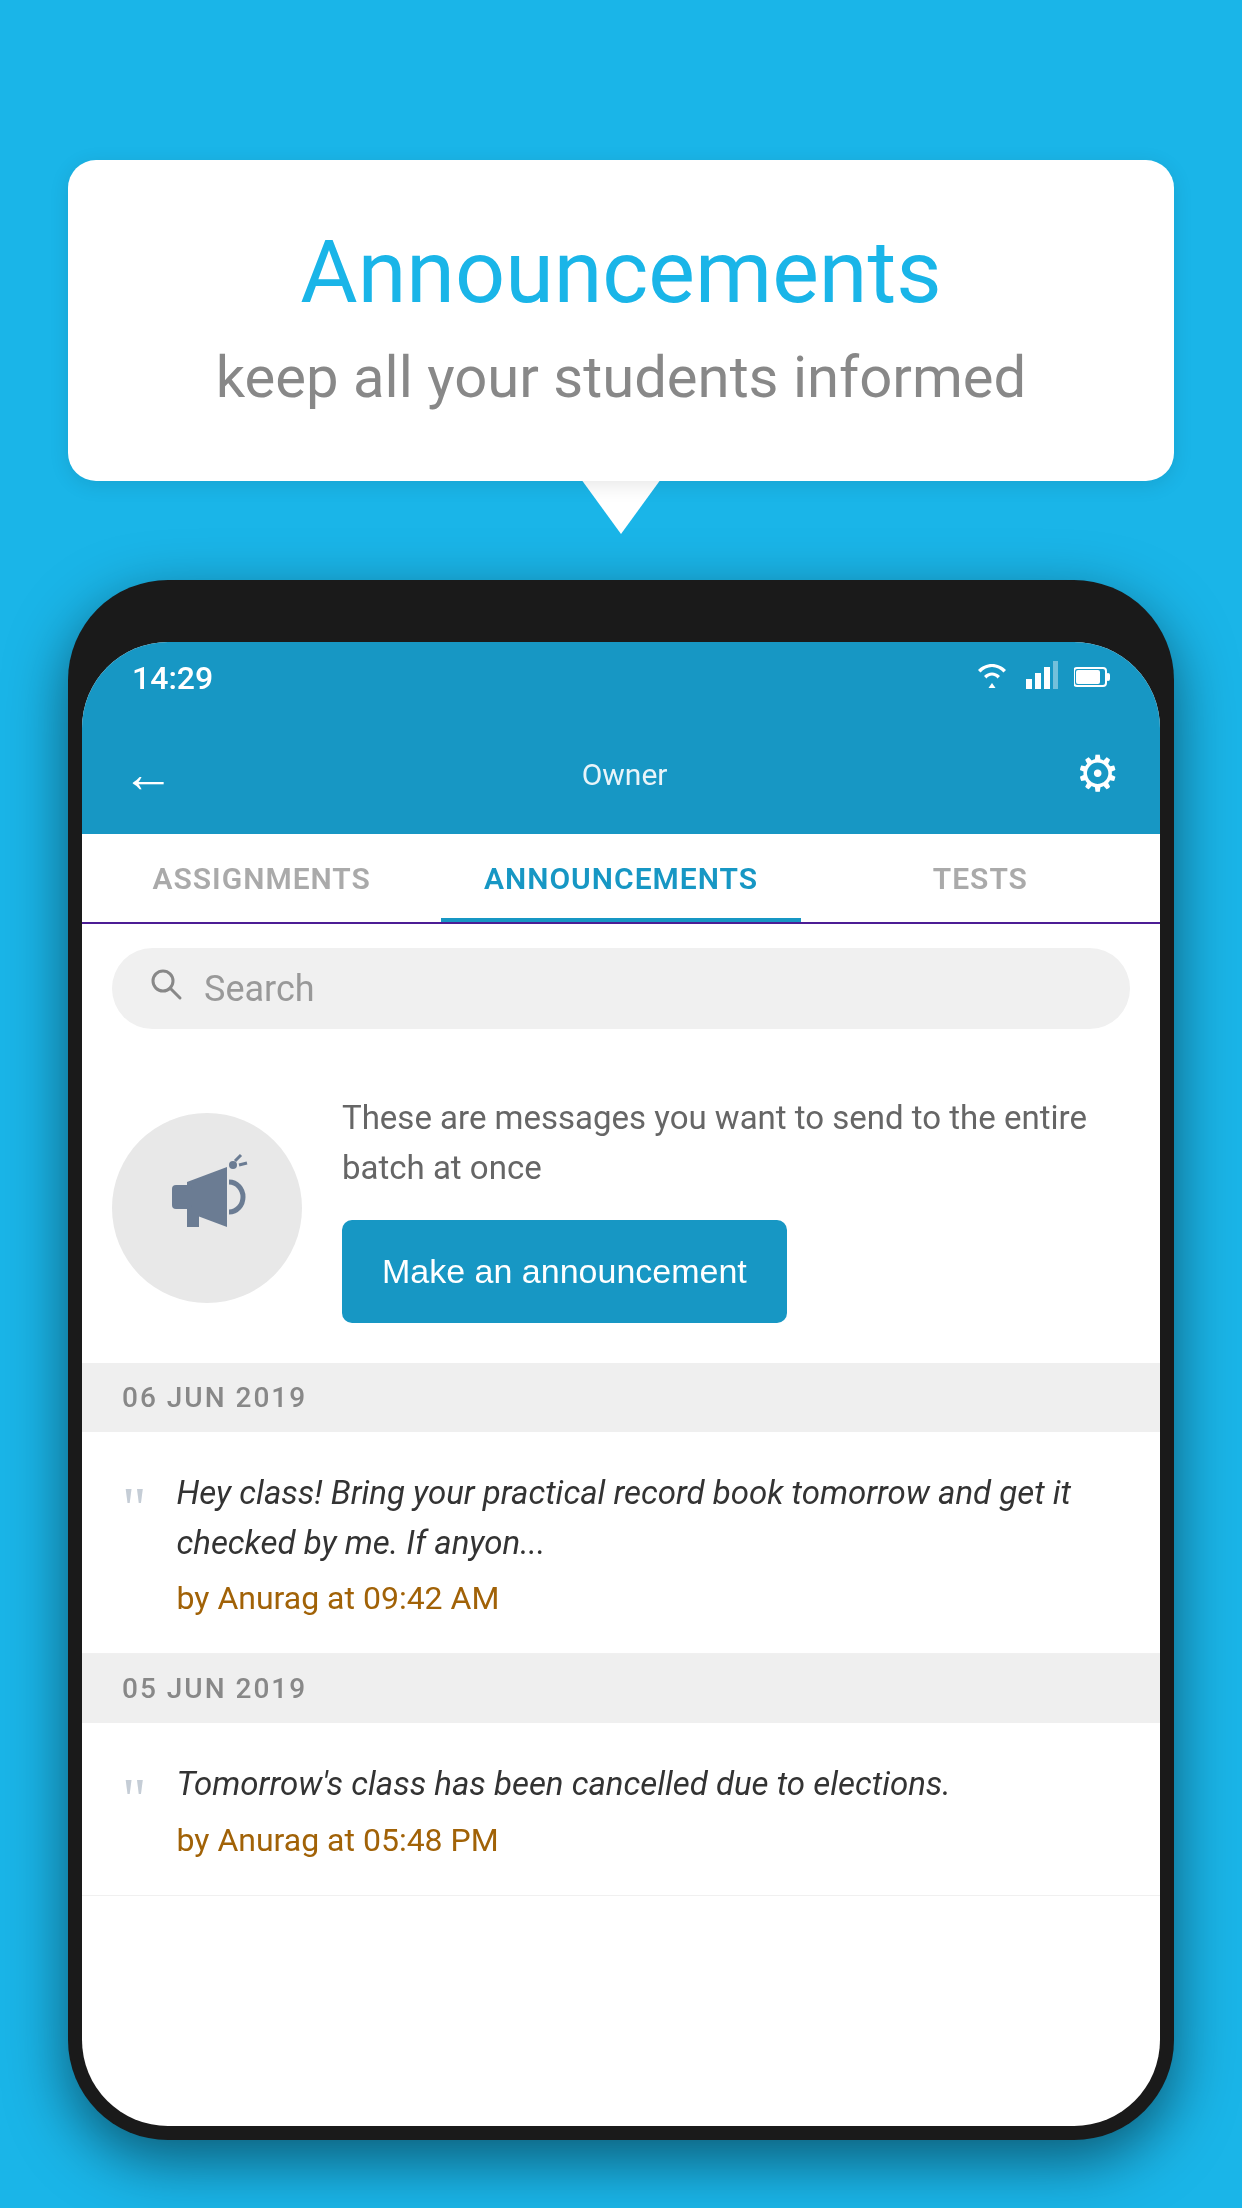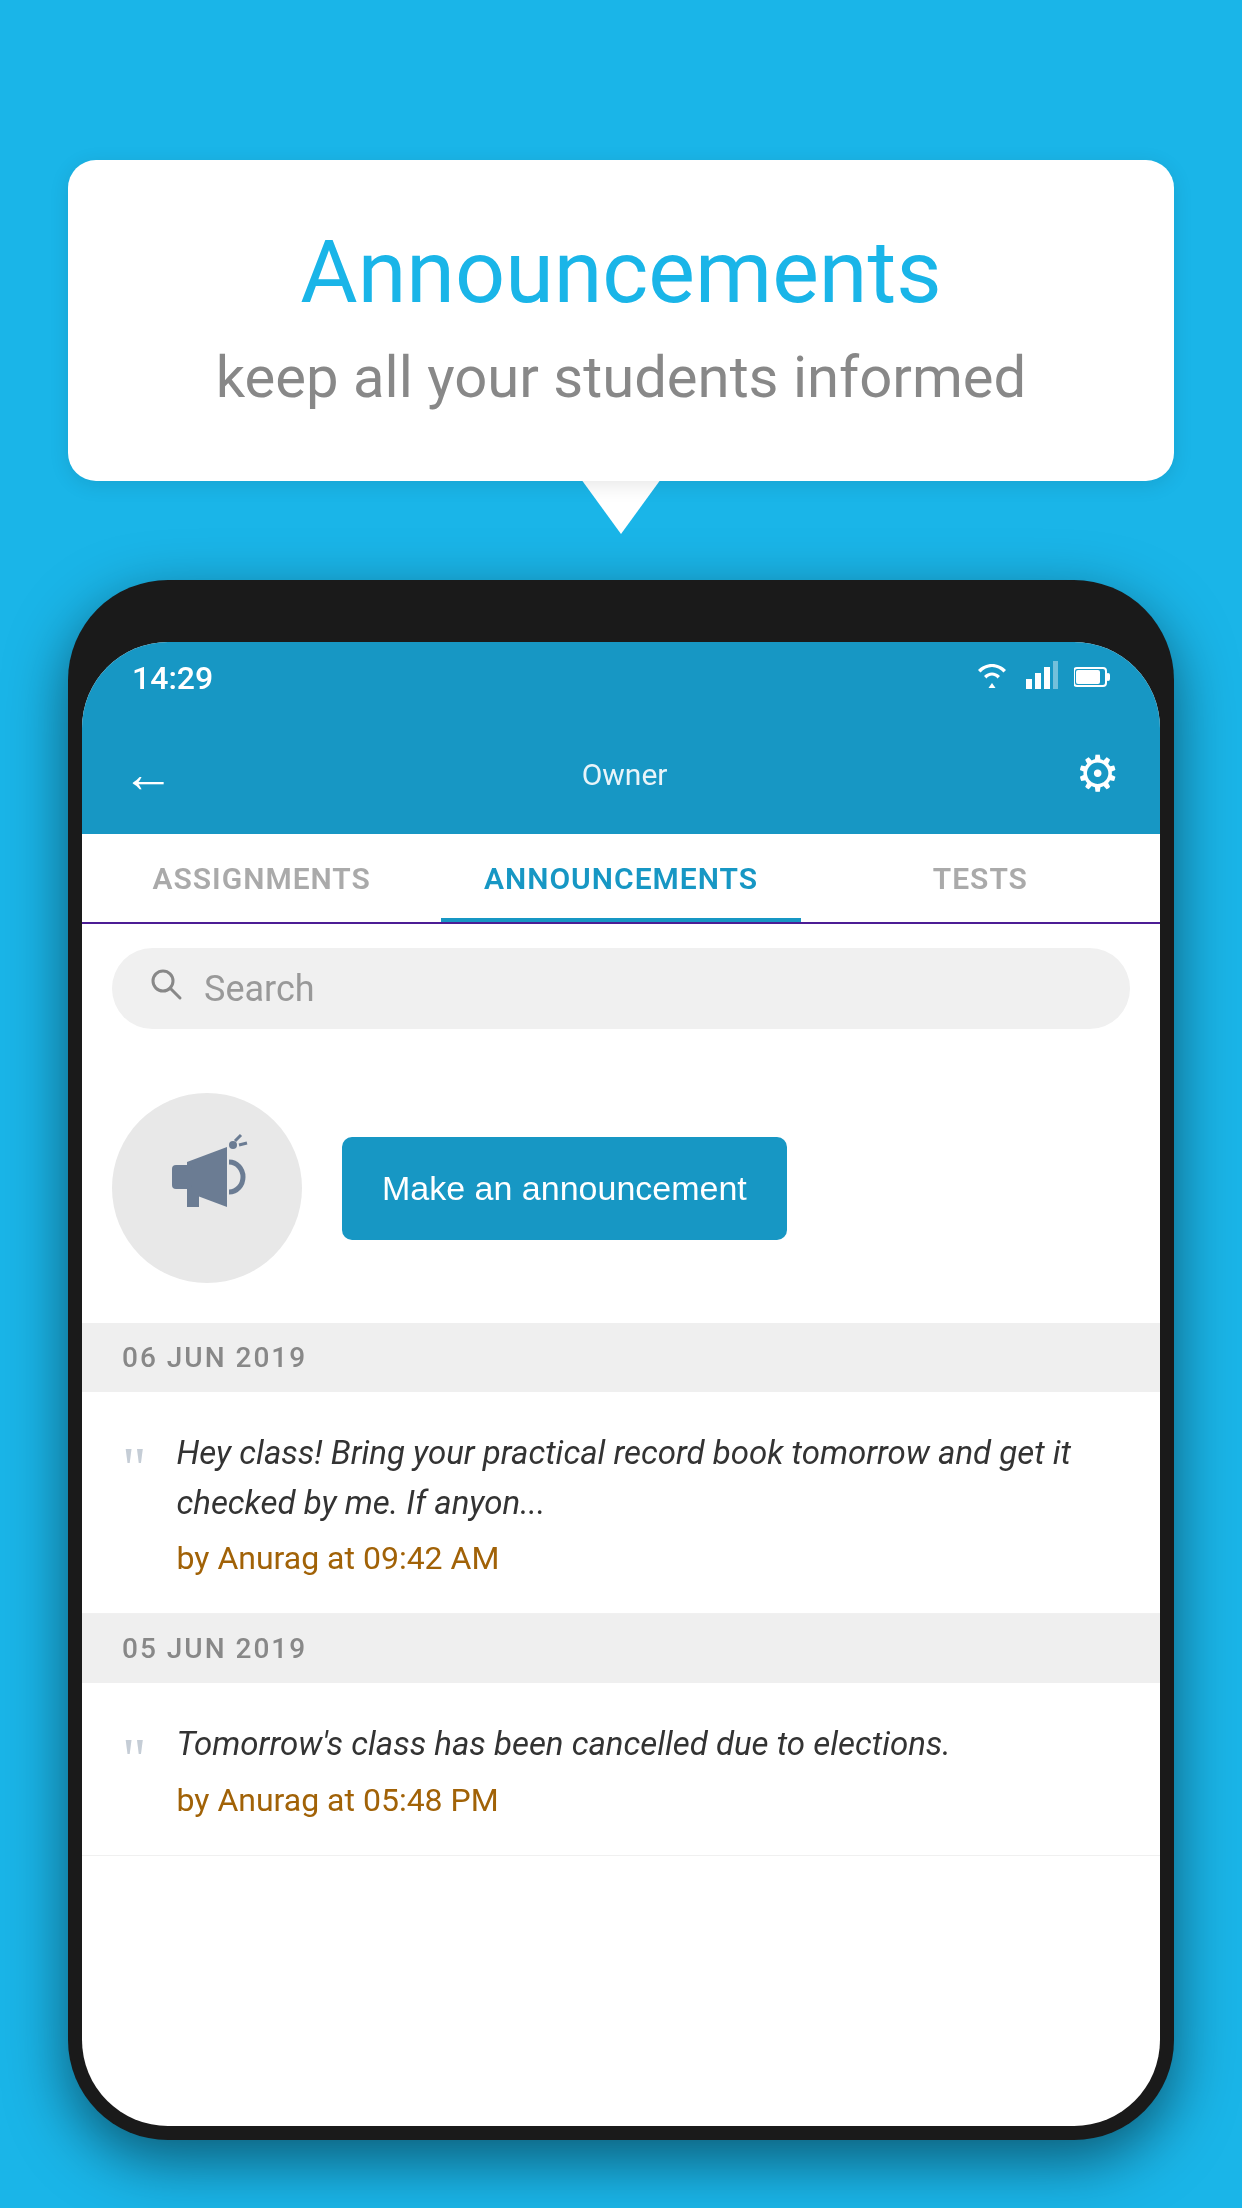--- a/index.html
+++ b/index.html
@@ -425,20 +425,21 @@
               <rect x="15" y="38" width="20" height="24" rx="4"></rect>
               <path d="M30 62 L30 80 L42 80 L42 62" fill="#6b7c93"></path>
               <path d="M72 35 C80 35 86 42 86 50 C86 58 80 65 72 65" stroke="#6b7c93" stroke-width="5" fill="none"></path>
               <circle cx="76" cy="18" r="4" fill="#6b7c93"></circle>
               <line x1="78" y1="14" x2="84" y2="8" stroke="#6b7c93" stroke-width="3"></line>
               <line x1="82" y1="18" x2="90" y2="16" stroke="#6b7c93" stroke-width="3"></line>
             </svg>
           </span>
         </div>
         <div class="promo-content">
+          <div class="promo-text">These are messages you want to send to the entire batch at once</div>
           <button class="make-announcement-btn">Make an announcement</button>
         </div>
       </div>
 
       <div class="date-separator">06  JUN  2019</div>
 
       <div class="announcement-item">
         <div class="quote-icon">"</div>
         <div class="announcement-content">
           <div class="announcement-text">Hey class! Bring your practical record book tomorrow and get it checked by me. If anyon...</div>

